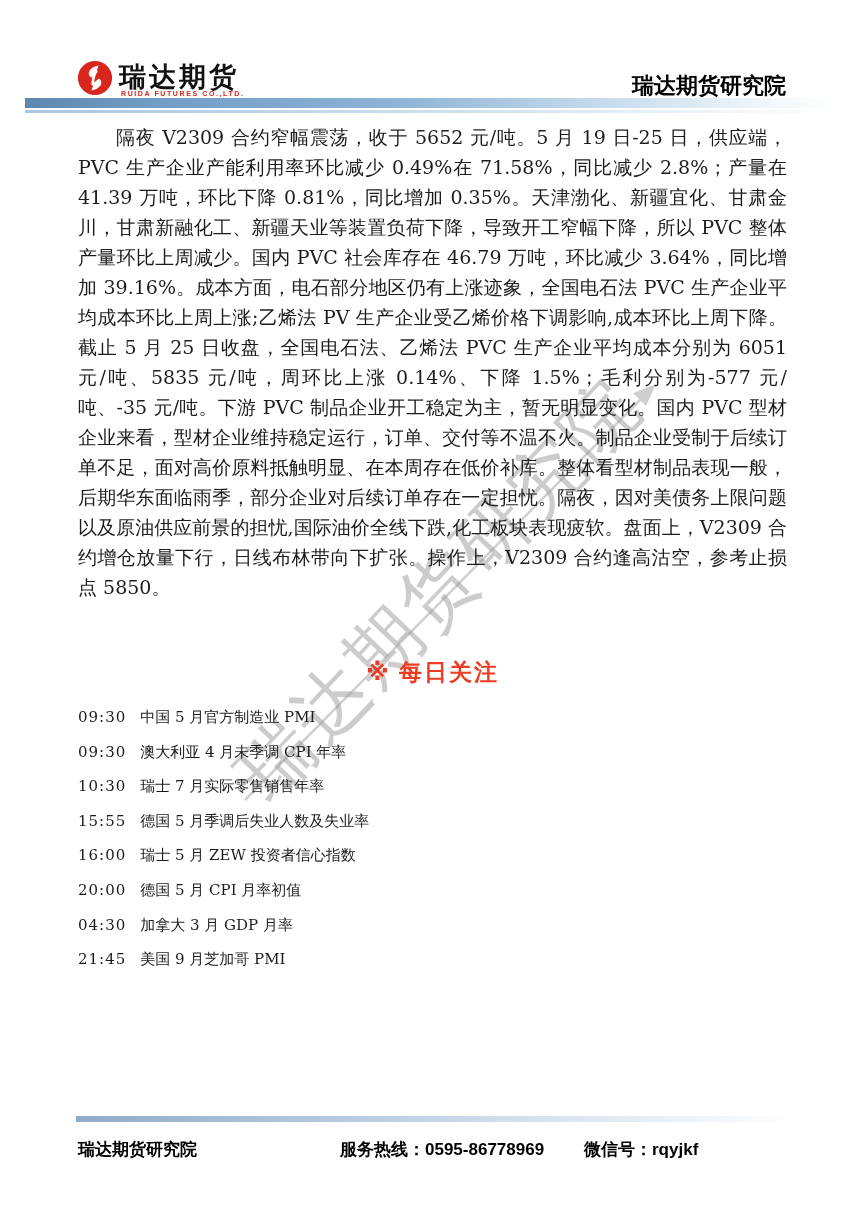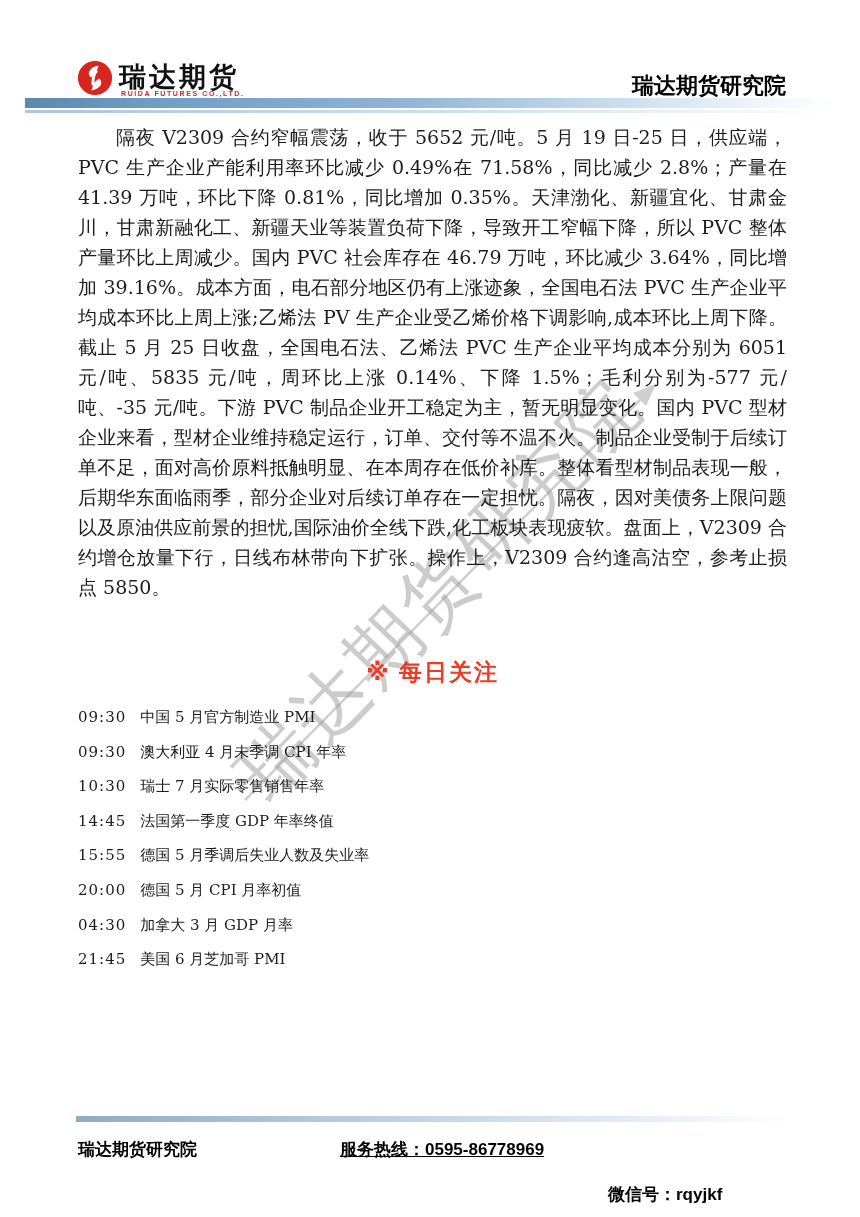--- a/index.html
+++ b/index.html
@@ -67,22 +67,22 @@
   .footer-bar {
     position:absolute; left:76px; top:1116px; width:716px; height:6px;
     background:linear-gradient(to right,#8fabc8 0%,#b9cde2 40%,#e4edf5 78%,#ffffff 100%);
   }
   .footer-row {
     position:absolute; left:0; top:1138px; width:860px; height:22px;
     font-family:"Liberation Sans","DejaVu Sans",sans-serif;
     font-weight:700; font-size:17px; color:#000;
   }
   .footer-org { position:absolute; left:78px; top:0; white-space:nowrap; }
-  .footer-hotline { position:absolute; left:340px; top:0; white-space:nowrap;text-decoration:underline; }
-  .footer-wechat { position:absolute; left:608px; top:0; white-space:nowrap;margin-top:45px; }
+  .footer-hotline { position:absolute; left:340px; top:0; white-space:nowrap; }
+  .footer-wechat { position:absolute; left:584px; top:0; white-space:nowrap; }
 </style>
 </head>
 <body>
 
 <div class="page">
 
   <div class="watermark-layer">
     <svg class="wm-arrow" width="860" height="1217" viewBox="0 0 860 1217">
       <line x1="245" y1="800" x2="644" y2="396" stroke="#a8a8a8" stroke-width="2.5"></line>
       <polygon points="656,384 633,393 646,406" fill="#a8a8a8"></polygon>
@@ -114,33 +114,33 @@
       <div class="focus-row">
         <span class="focus-time">09:30</span><span class="focus-event">中国 5 月官方制造业 PMI</span>
       </div>
       <div class="focus-row">
         <span class="focus-time">09:30</span><span class="focus-event">澳大利亚 4 月未季调 CPI 年率</span>
       </div>
       <div class="focus-row">
         <span class="focus-time">10:30</span><span class="focus-event">瑞士 7 月实际零售销售年率</span>
       </div>
       <div class="focus-row">
-        <span class="focus-time">14:45</span><span class="focus-event">法国第一季度 GDP 年率终值</span>
+        <span class="focus-time">15:55</span><span class="focus-event">德国 5 月季调后失业人数及失业率</span>
       </div>
       <div class="focus-row">
-        <span class="focus-time">15:55</span><span class="focus-event">德国 5 月季调后失业人数及失业率</span>
+        <span class="focus-time">16:00</span><span class="focus-event">瑞士 5 月 ZEW 投资者信心指数</span>
       </div>
       <div class="focus-row">
         <span class="focus-time">20:00</span><span class="focus-event">德国 5 月 CPI 月率初值</span>
       </div>
       <div class="focus-row">
         <span class="focus-time">04:30</span><span class="focus-event">加拿大 3 月 GDP 月率</span>
       </div>
       <div class="focus-row">
-        <span class="focus-time">21:45</span><span class="focus-event">美国 6 月芝加哥 PMI</span>
+        <span class="focus-time">21:45</span><span class="focus-event">美国 9 月芝加哥 PMI</span>
       </div>
     </div>
 
     <div class="footer-bar"></div>
     <div class="footer-row">
       <span class="footer-org">瑞达期货研究院</span>
       <span class="footer-hotline"><span>服务热线：</span><span>0595-86778969</span></span>
       <span class="footer-wechat"><span>微信号：</span><span>rqyjkf</span></span>
     </div>
 

